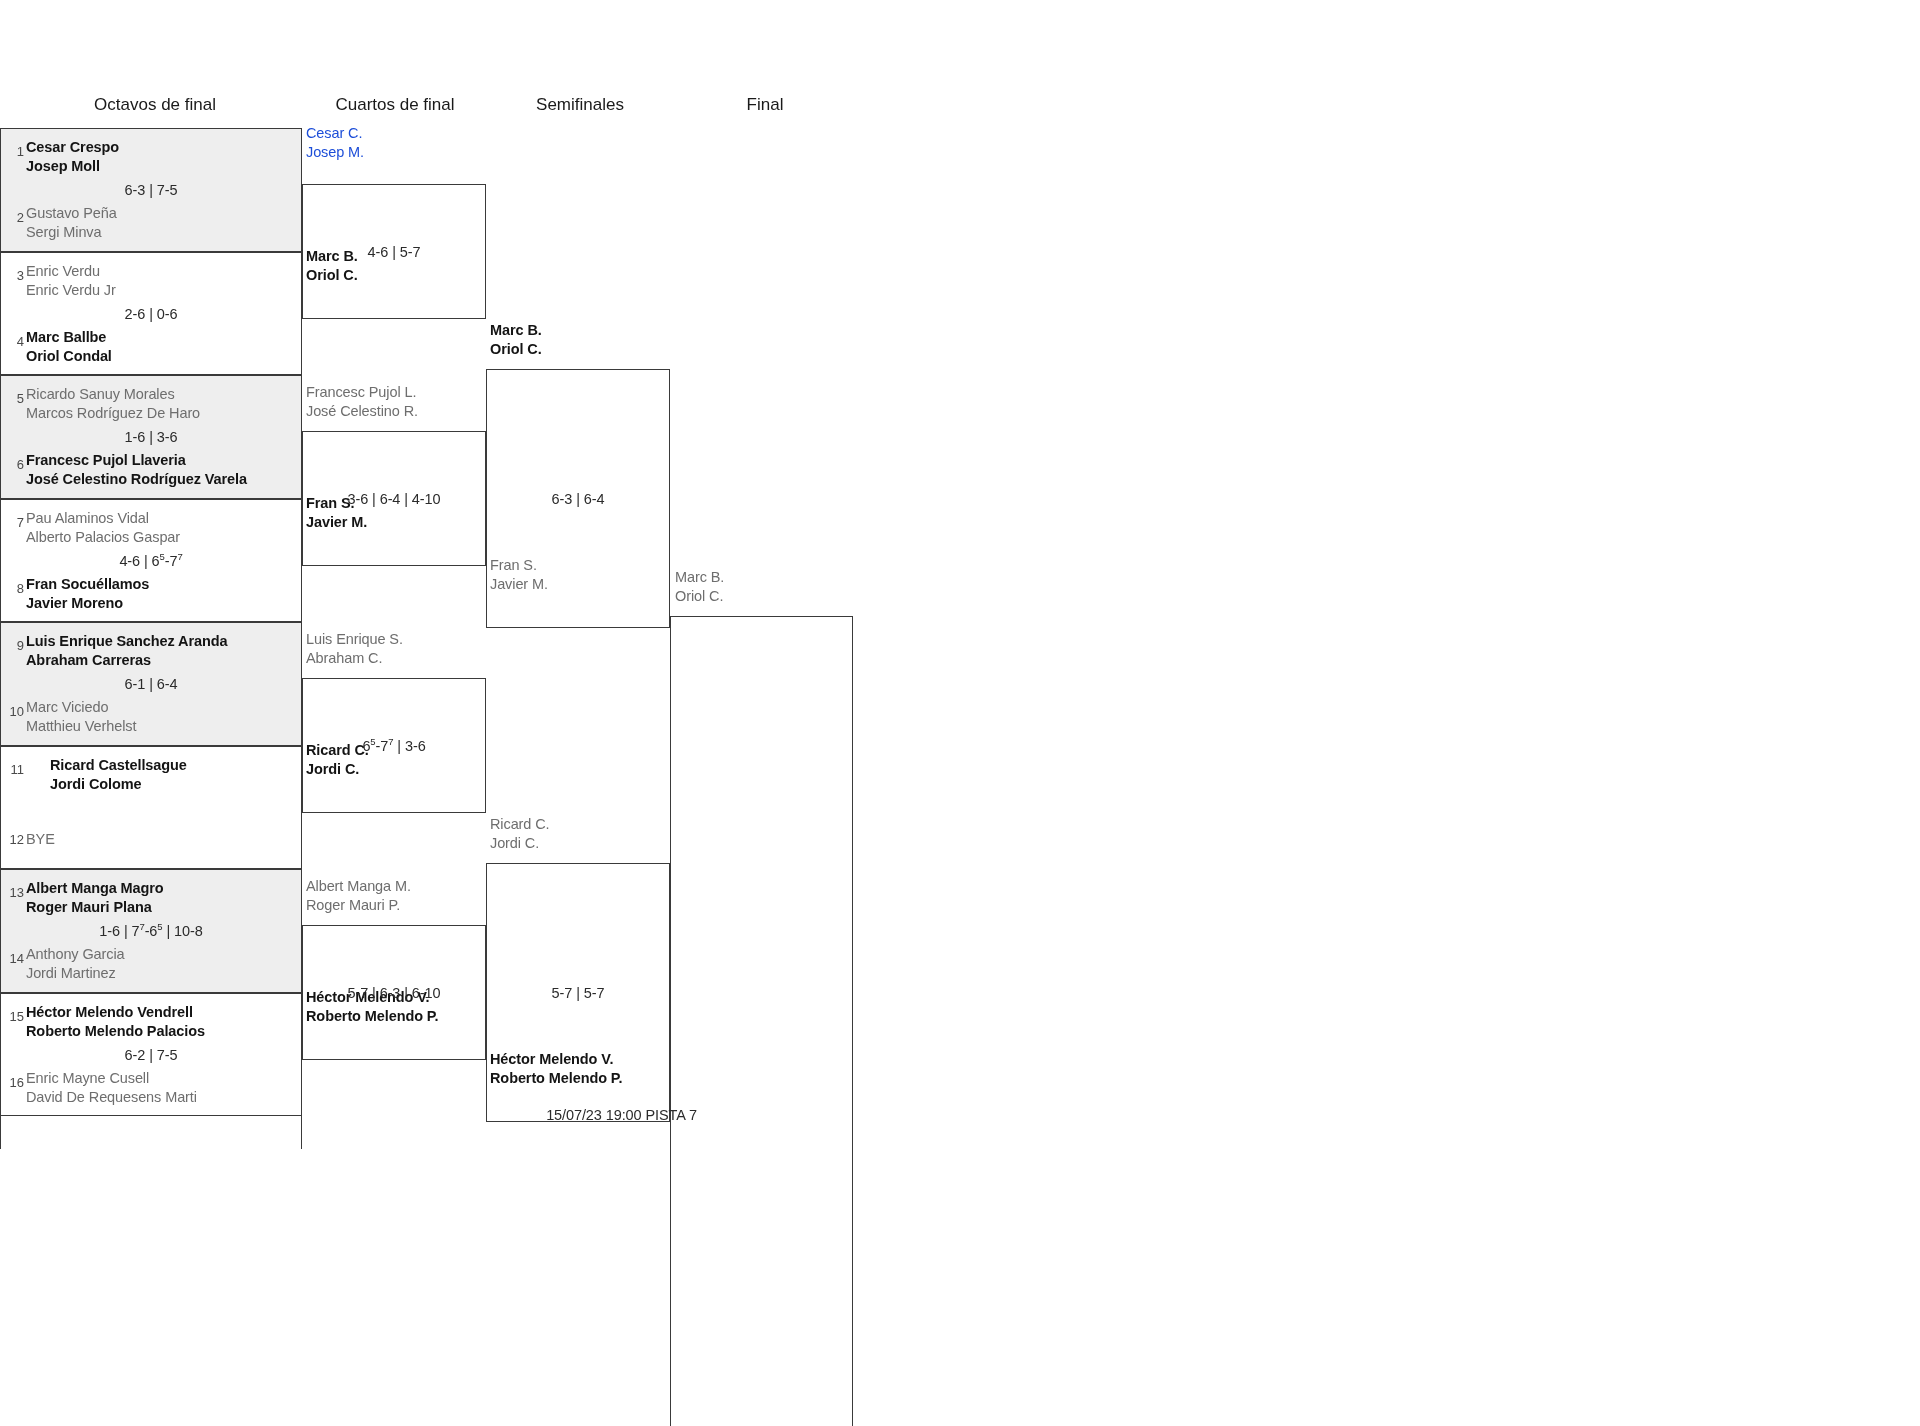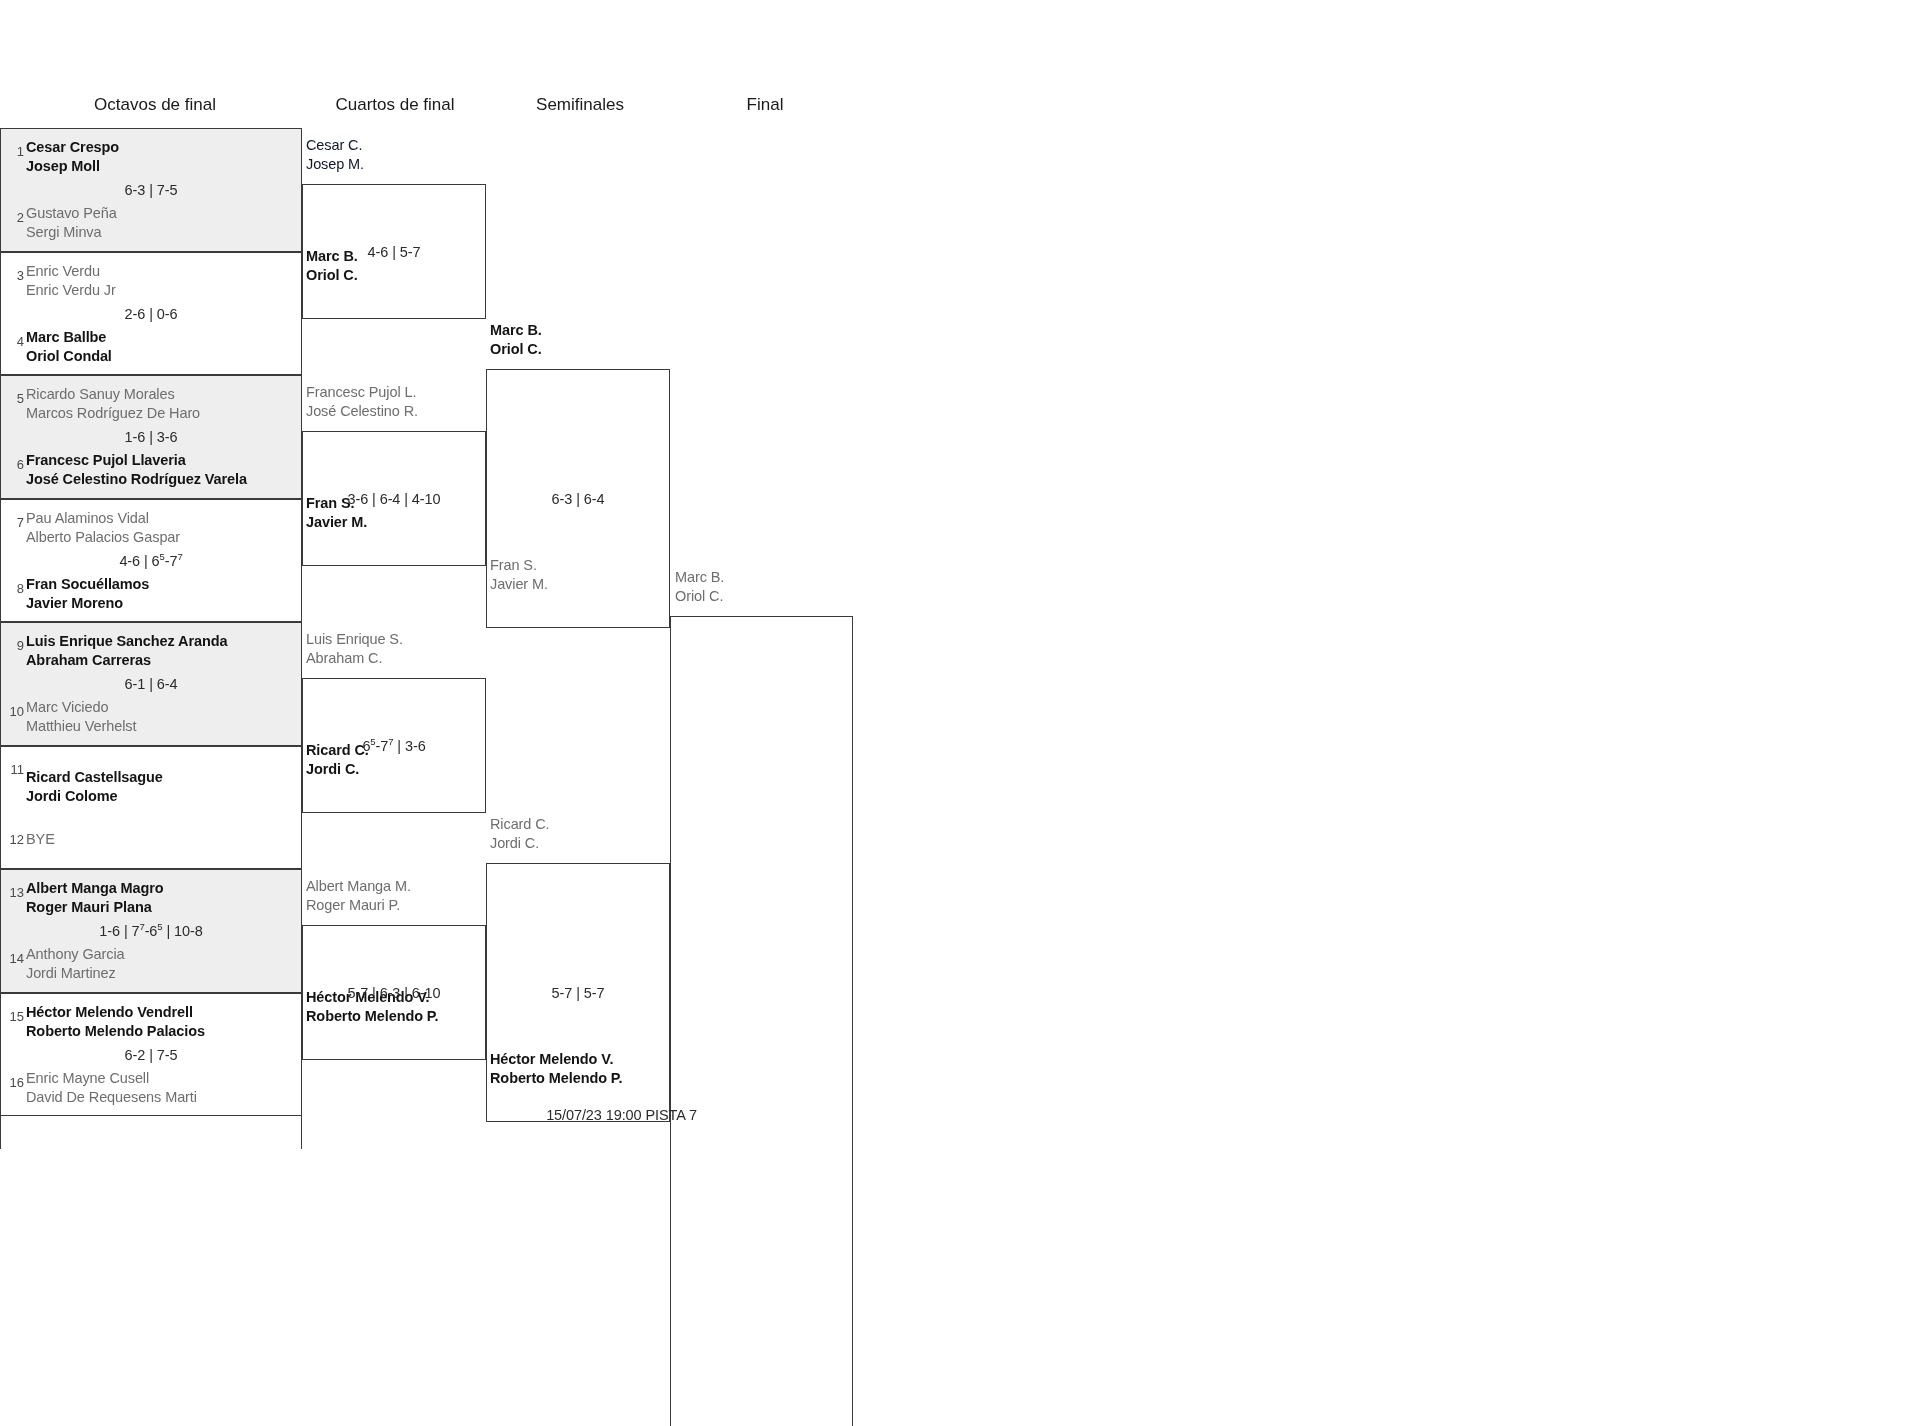--- a/index.html
+++ b/index.html
@@ -213,21 +213,21 @@
      </div>
       </div>
       <div class="r1-pair" style="top: 745.5px; height: 123.5px;">
         <div class="hline-top" style="top:0px;"></div>
      <div class="hline-bot" style="top:122.5px;"></div>
      <div class="vline-l"></div>
      <div class="vline-r"></div>
 
      <div class="slot" style="top:10px;">
        <div class="seed" style="top:6px;">11</div>
-       <div class="team win" style="top:12px;">
+       <div class="team win" style="top:0px;margin-left:24px;">
          <div class="pl">Ricard Castellsague</div>
             <div class="pl">Jordi Colome</div>
        </div>
      </div>
 
      <div class="score" style="left:0px; width:302px; text-align:center; top:53px;"></div>
 
      <div class="slot" style="top:84px;">
        <div class="seed" style="top:2px;">12</div>
        <div class="team lose" style="top:0px;">
@@ -280,21 +280,21 @@
        <div class="team lose" style="top:0px;">
          <div class="pl">Enric Mayne Cusell</div>
             <div class="pl">David De Requesens Marti</div>
        </div>
      </div>
       </div>
     </div>
 
   <div id="later-layer">
       <div class="cbox" style="left: 302px; top: 183.75px; width: 184px; height: 135.5px;"></div>
-      <div class="adv" style="left: 306px; top: 136px; color: #0f172a; font-weight: 400;">
+      <div class="adv" style="left: 306px; top: 124px; color: #1d4ed8; font-weight: 400;">
         <div class="pl">Cesar C.</div>
      <div class="pl">Josep M.</div>
       </div>
       <div class="adv" style="left: 306px; top: 247.25px; color: rgb(20, 20, 20); font-weight: 700;">
         <div class="pl">Marc B.</div>
      <div class="pl">Oriol C.</div>
       </div>
       <div class="score" style="left: 302px; top: 242.5px; width: 184px; text-align: center;">4-6 | 5-7</div>
       <div class="cbox" style="left: 302px; top: 430.75px; width: 184px; height: 135.5px;"></div>
       <div class="adv" style="left: 306px; top: 382.75px; color: rgb(110, 110, 110); font-weight: 400;">

